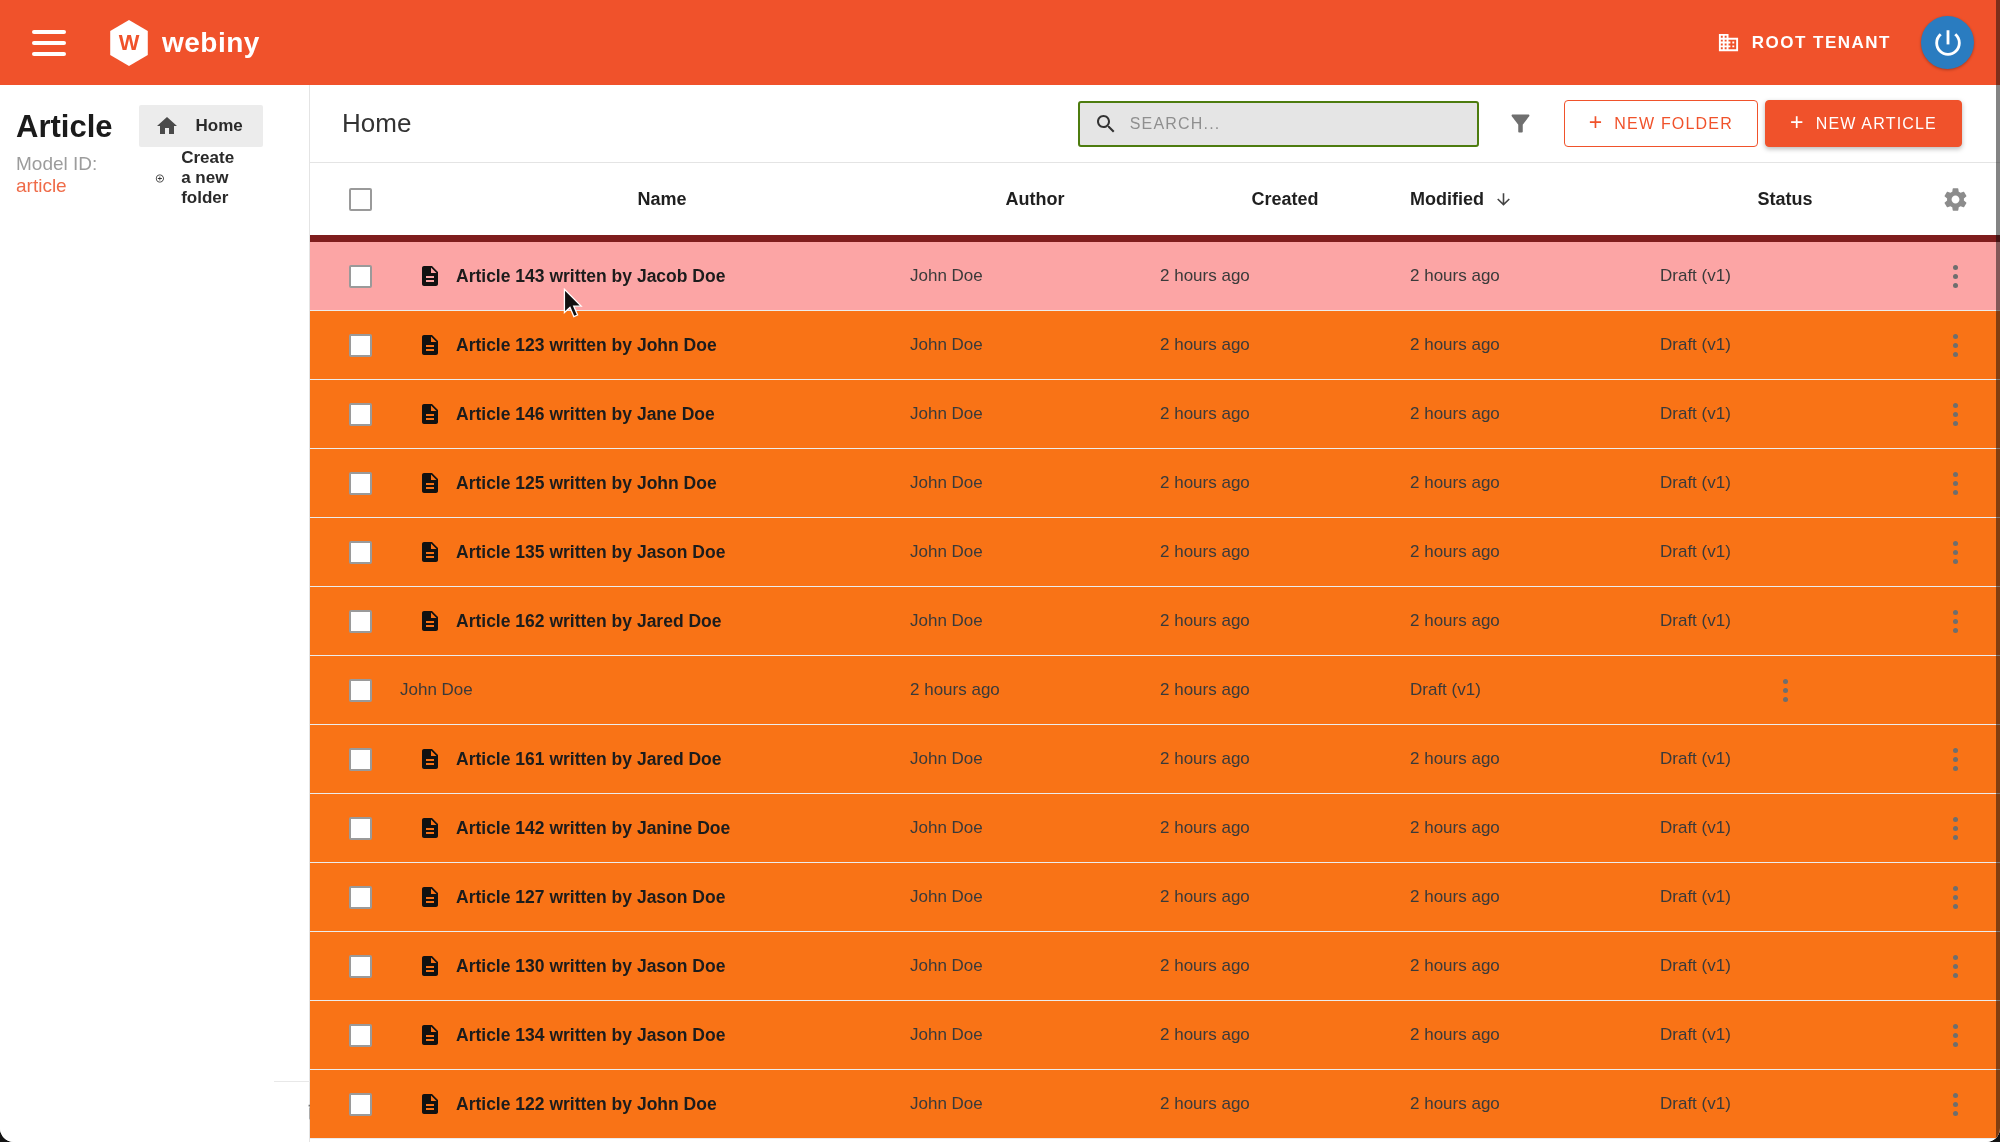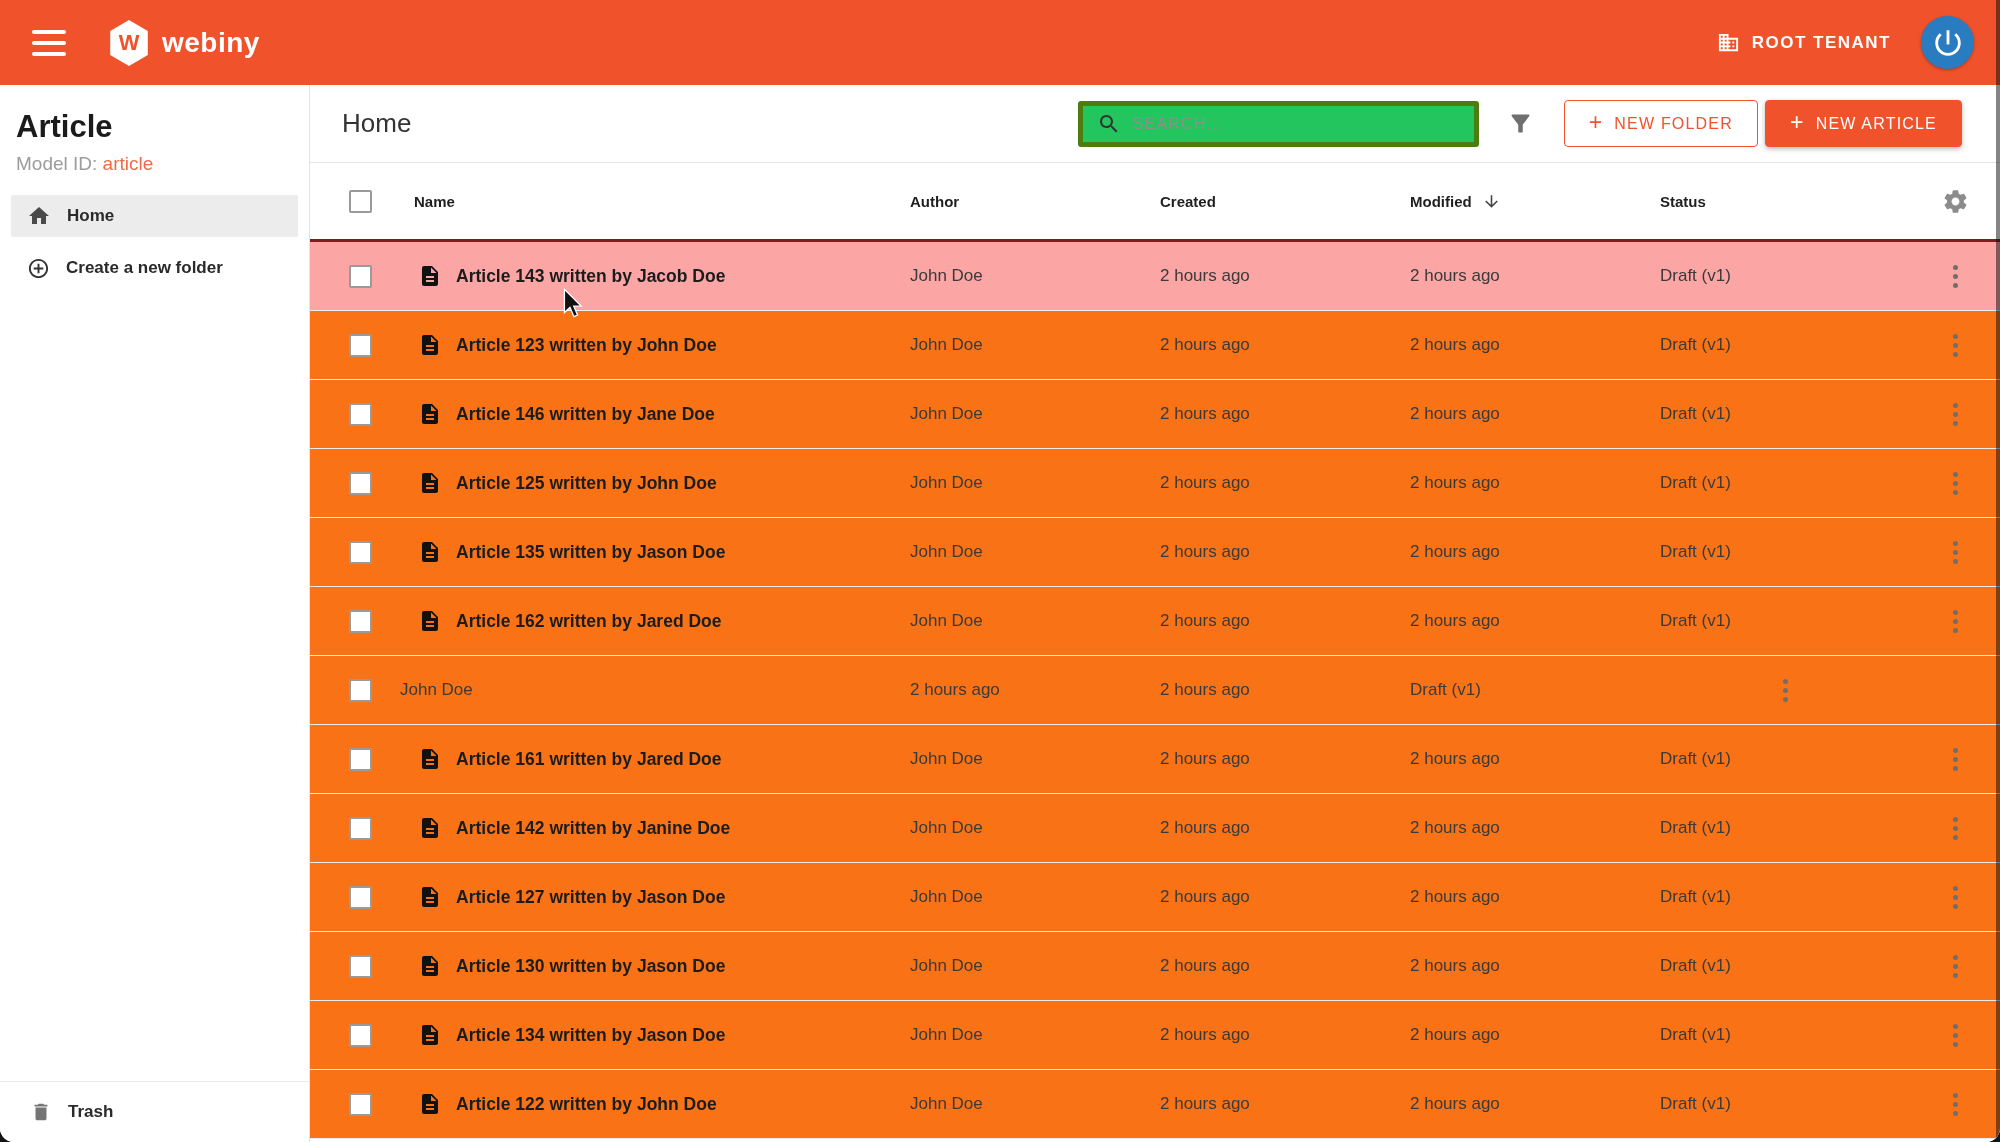--- a/index.html
+++ b/index.html
@@ -22,48 +22,48 @@
   .logo{display:flex;align-items:center;margin-left:42px;gap:12px;}
   .logo-word{color:#fff;font-size:28px;font-weight:700;letter-spacing:.5px;}
   .appbar-right{margin-left:auto;display:flex;align-items:center;}
   .tenant{display:flex;align-items:center;gap:12px;color:#fff;font-size:17px;font-weight:600;letter-spacing:1.5px;cursor:pointer;}
   .avatar{width:53px;height:53px;border-radius:50%;background:var(--avatar-blue);margin-left:30px;display:flex;align-items:center;justify-content:center;box-shadow:0 1px 3px rgba(0,0,0,.3);cursor:pointer;}
 
   
   .shell{flex:1;display:flex;min-height:0;}
 
   
-  .sidebar{width:310px;flex:0 0 310px;background:#fff;border-right:1px solid var(--border);display:flex;flex-direction:column;}
+  .sidebar{width:310px;flex:0 0 310px;background:#fff;border-right:1px solid var(--border);display:flex;flex-direction:row;}
   .sidebar-head{padding:24px 16px 0 16px;}
   .sidebar-title{font-size:31px;font-weight:600;color:#1b1b1b;}
   .sidebar-model{margin-top:8px;font-size:19px;color:#9c9c9c;}
   .sidebar-model .model-id{color:var(--accent-light);}
   .nav{margin-top:20px;padding:0 11px;}
   .nav-item{display:flex;align-items:center;gap:16px;height:42px;padding:0 16px;font-size:17px;font-weight:700;color:#2a2a2a;border-radius:2px;cursor:pointer;}
   .nav-item.selected{background:#ececec;}
   .nav-item.plain{margin-top:10px;}
   .sidebar-trash{margin-top:auto;border-top:1px solid #e8e8e8;height:61px;display:flex;align-items:center;gap:16px;padding:0 16px 0 30px;font-size:17px;font-weight:700;color:#2a2a2a;cursor:pointer;}
 
   
   .main{flex:1;display:flex;flex-direction:column;min-width:0;}
   .toolbar{height:78px;flex:0 0 78px;border-bottom:1px solid var(--border);display:flex;align-items:center;padding:0 38px 0 32px;background:#fff;}
   .toolbar-title{font-size:26px;color:#333;font-weight:400;}
   .toolbar-right{margin-left:auto;display:flex;align-items:center;}
-  .searchbox{width:401px;height:46px;border:5px solid #4d7c0f;border-radius:3px;display:flex;align-items:center;padding-left:14px;gap:12px;background:#22c55e;}
+  .searchbox{width:401px;height:46px;border:2px solid #4d7c0f;border-radius:3px;display:flex;align-items:center;padding-left:14px;gap:12px;background:#e5e5e5;}
   .searchbox input{border:none;outline:none;flex:1;font-family:"Liberation Sans",sans-serif;font-size:16px;letter-spacing:1px;color:#444;background:transparent;height:100%;}
   .searchbox input::placeholder{color:#8f8f8f;letter-spacing:1.2px;}
   .filter-btn{margin:0 30px 0 28px;display:flex;align-items:center;cursor:pointer;}
   .btn{height:47px;border-radius:4px;display:flex;align-items:center;gap:11px;padding:0 24px;font-size:16px;font-weight:500;letter-spacing:1.2px;cursor:pointer;font-family:"Liberation Sans",sans-serif;}
   .btn .plus{font-size:23px;font-weight:400;line-height:1;transform:translateY(-1px);}
   .btn-outline{background:#fff;border:1px solid var(--accent);color:var(--accent);margin-right:7px;}
   .btn-filled{background:var(--accent);border:1px solid var(--accent);color:#fff;box-shadow:0 2px 5px rgba(0,0,0,.28);}
 
   
   .grid-cols{display:grid;grid-template-columns:90px 1fr 250px 250px 250px 250px 90px;align-items:center;}
-  .thead{height:79px;flex:0 0 79px;border-bottom:3px solid #7f1d1d;font-size:15px;font-weight:600;color:var(--txt);background:#fff;}
+  .thead{height:79px;flex:0 0 79px;border-bottom:7px solid #7f1d1d;font-size:18px;font-weight:600;color:var(--txt);background:#fff;text-align:center;}
   .cell-check{padding-left:39px;}
   .checkbox{width:23px;height:23px;border:2px solid #9a9a9a;border-radius:2px;background:#fff;cursor:pointer;}
   .th-name{padding-left:14px;}
   .th-mod{display:flex;align-items:center;gap:10px;}
   .cell-center{display:flex;justify-content:center;}
   .table-body{flex:1;overflow:hidden;background:#fff;}
   .tr{height:69px;border-bottom:1px solid #ececec;font-size:17px;color:var(--txt2);cursor:pointer;background:#f97316;}
   .tr.hovered{background:#fca5a5;}
   .cell-name{display:flex;align-items:center;gap:14px;padding-left:18px;font-size:17.5px;font-weight:700;color:#1c1c1c;}
   .kebab{display:flex;flex-direction:column;gap:4px;align-items:center;cursor:pointer;padding:6px;}

